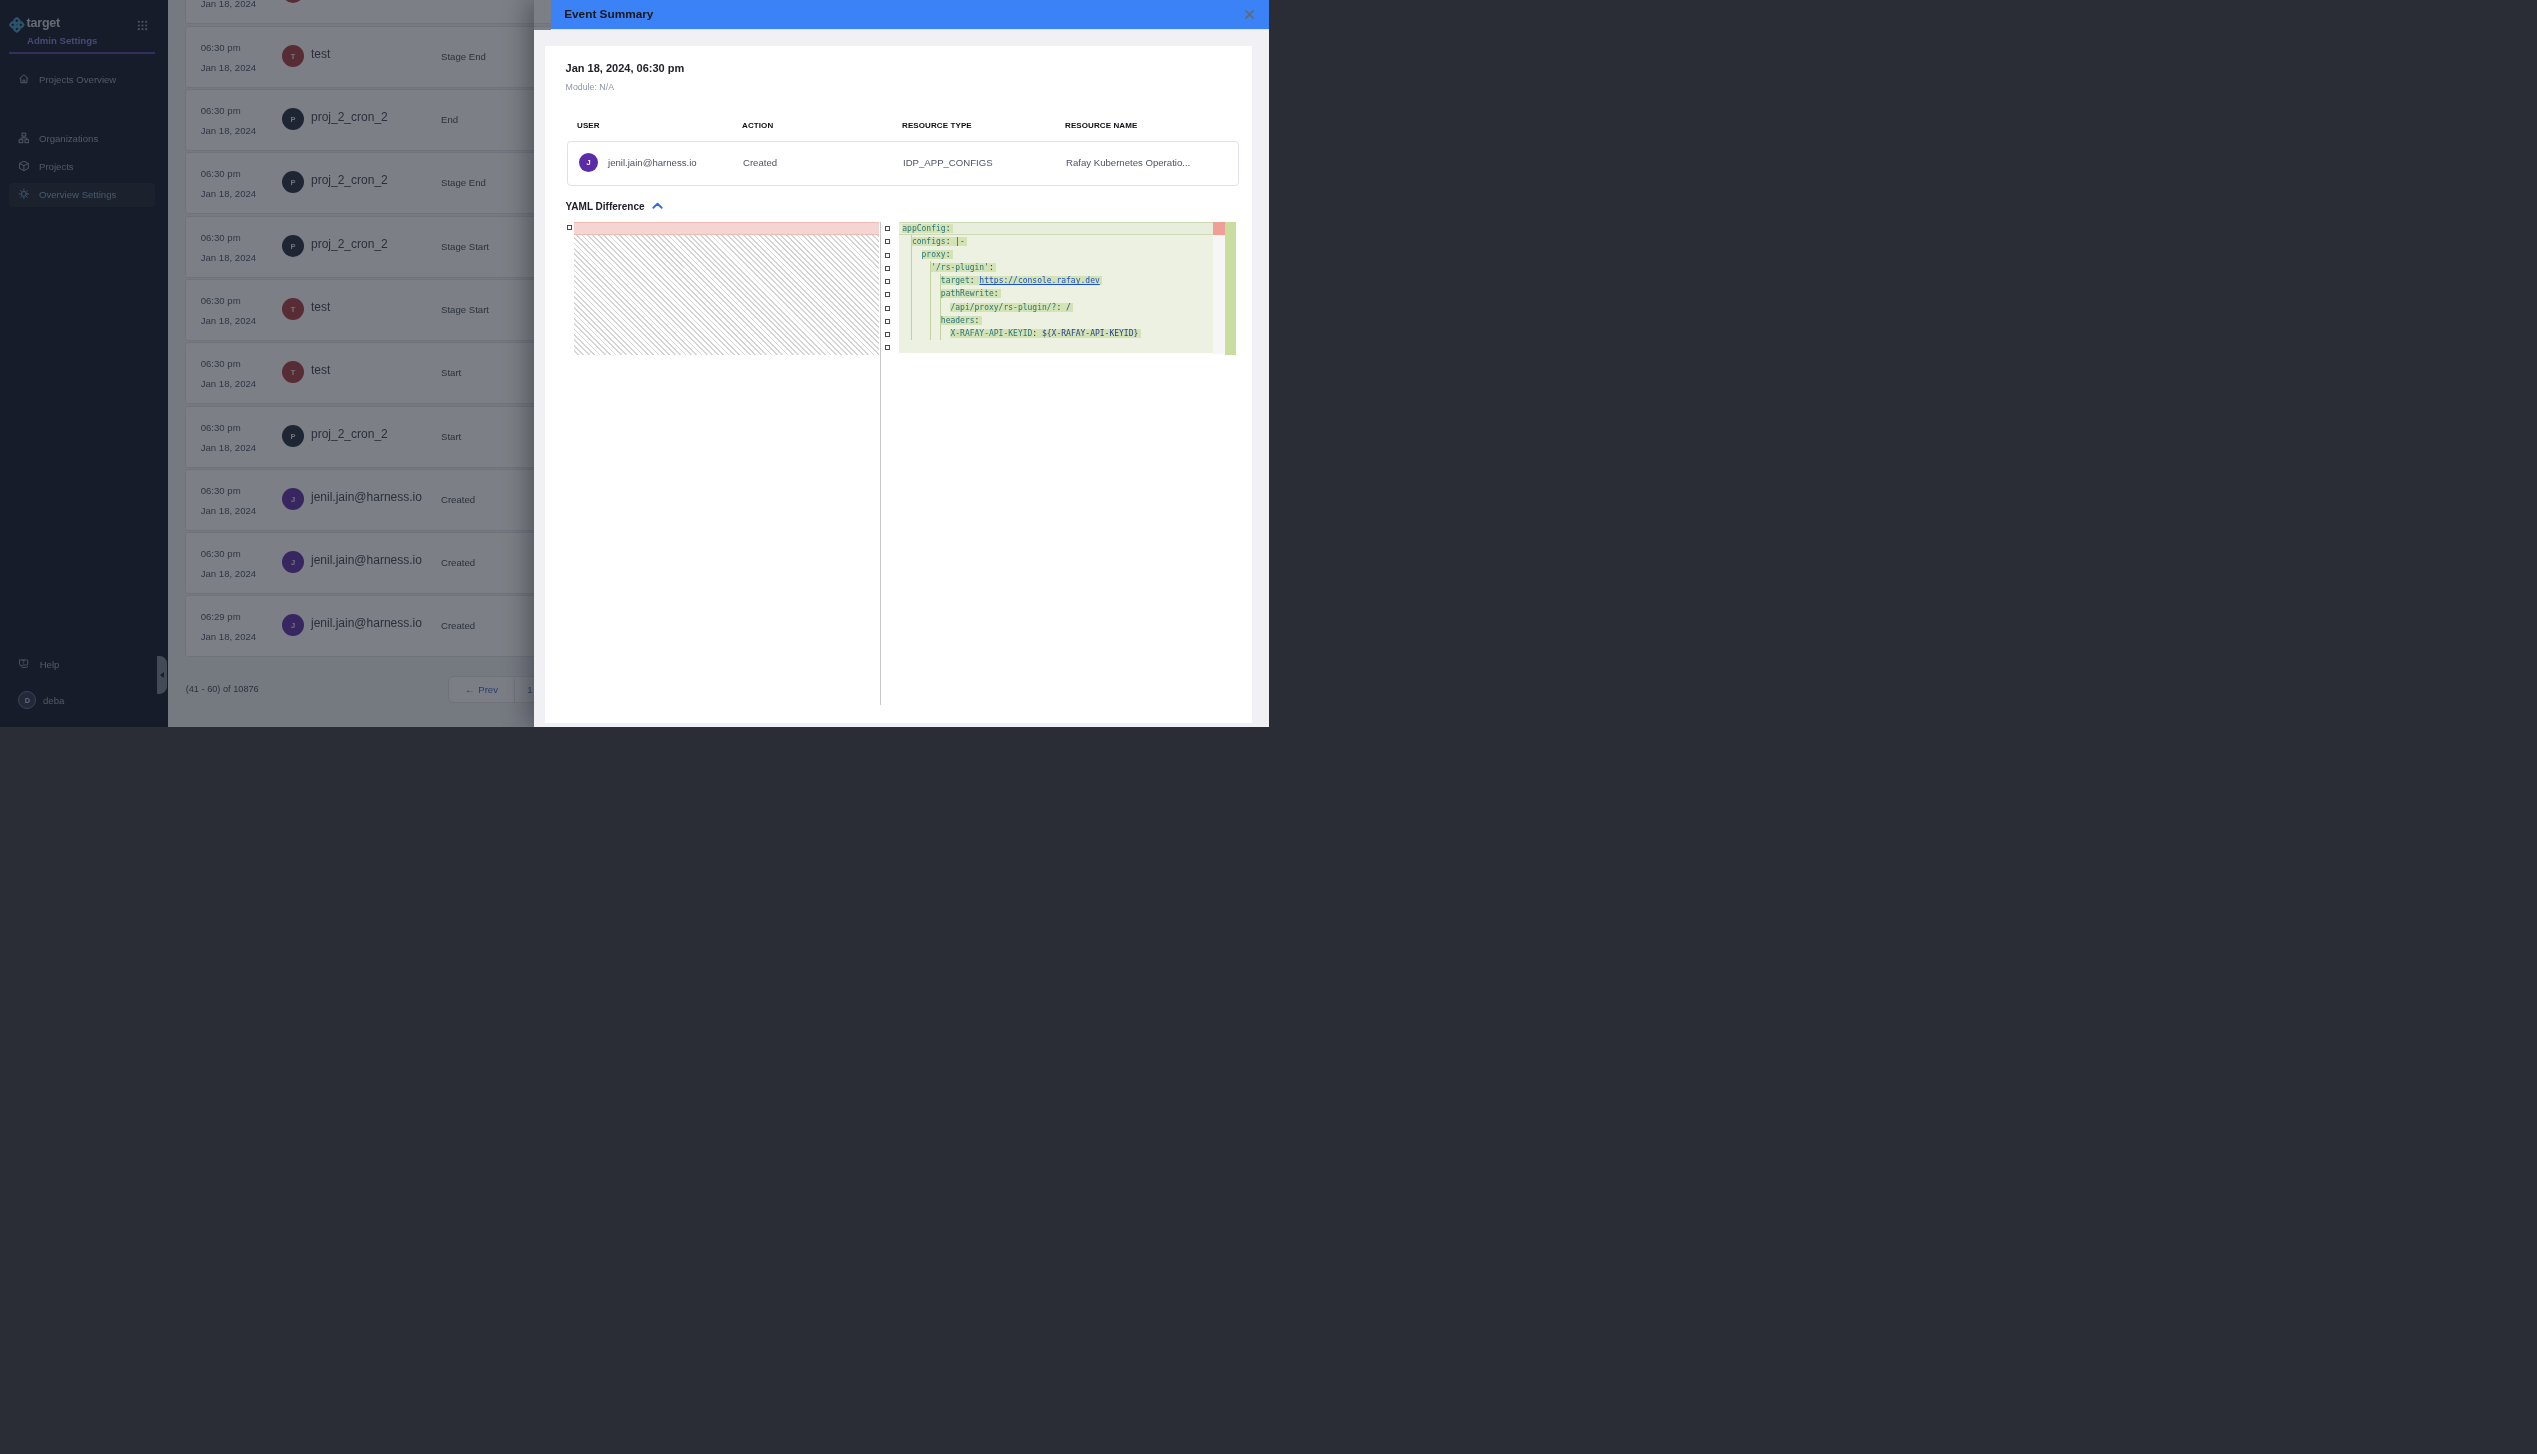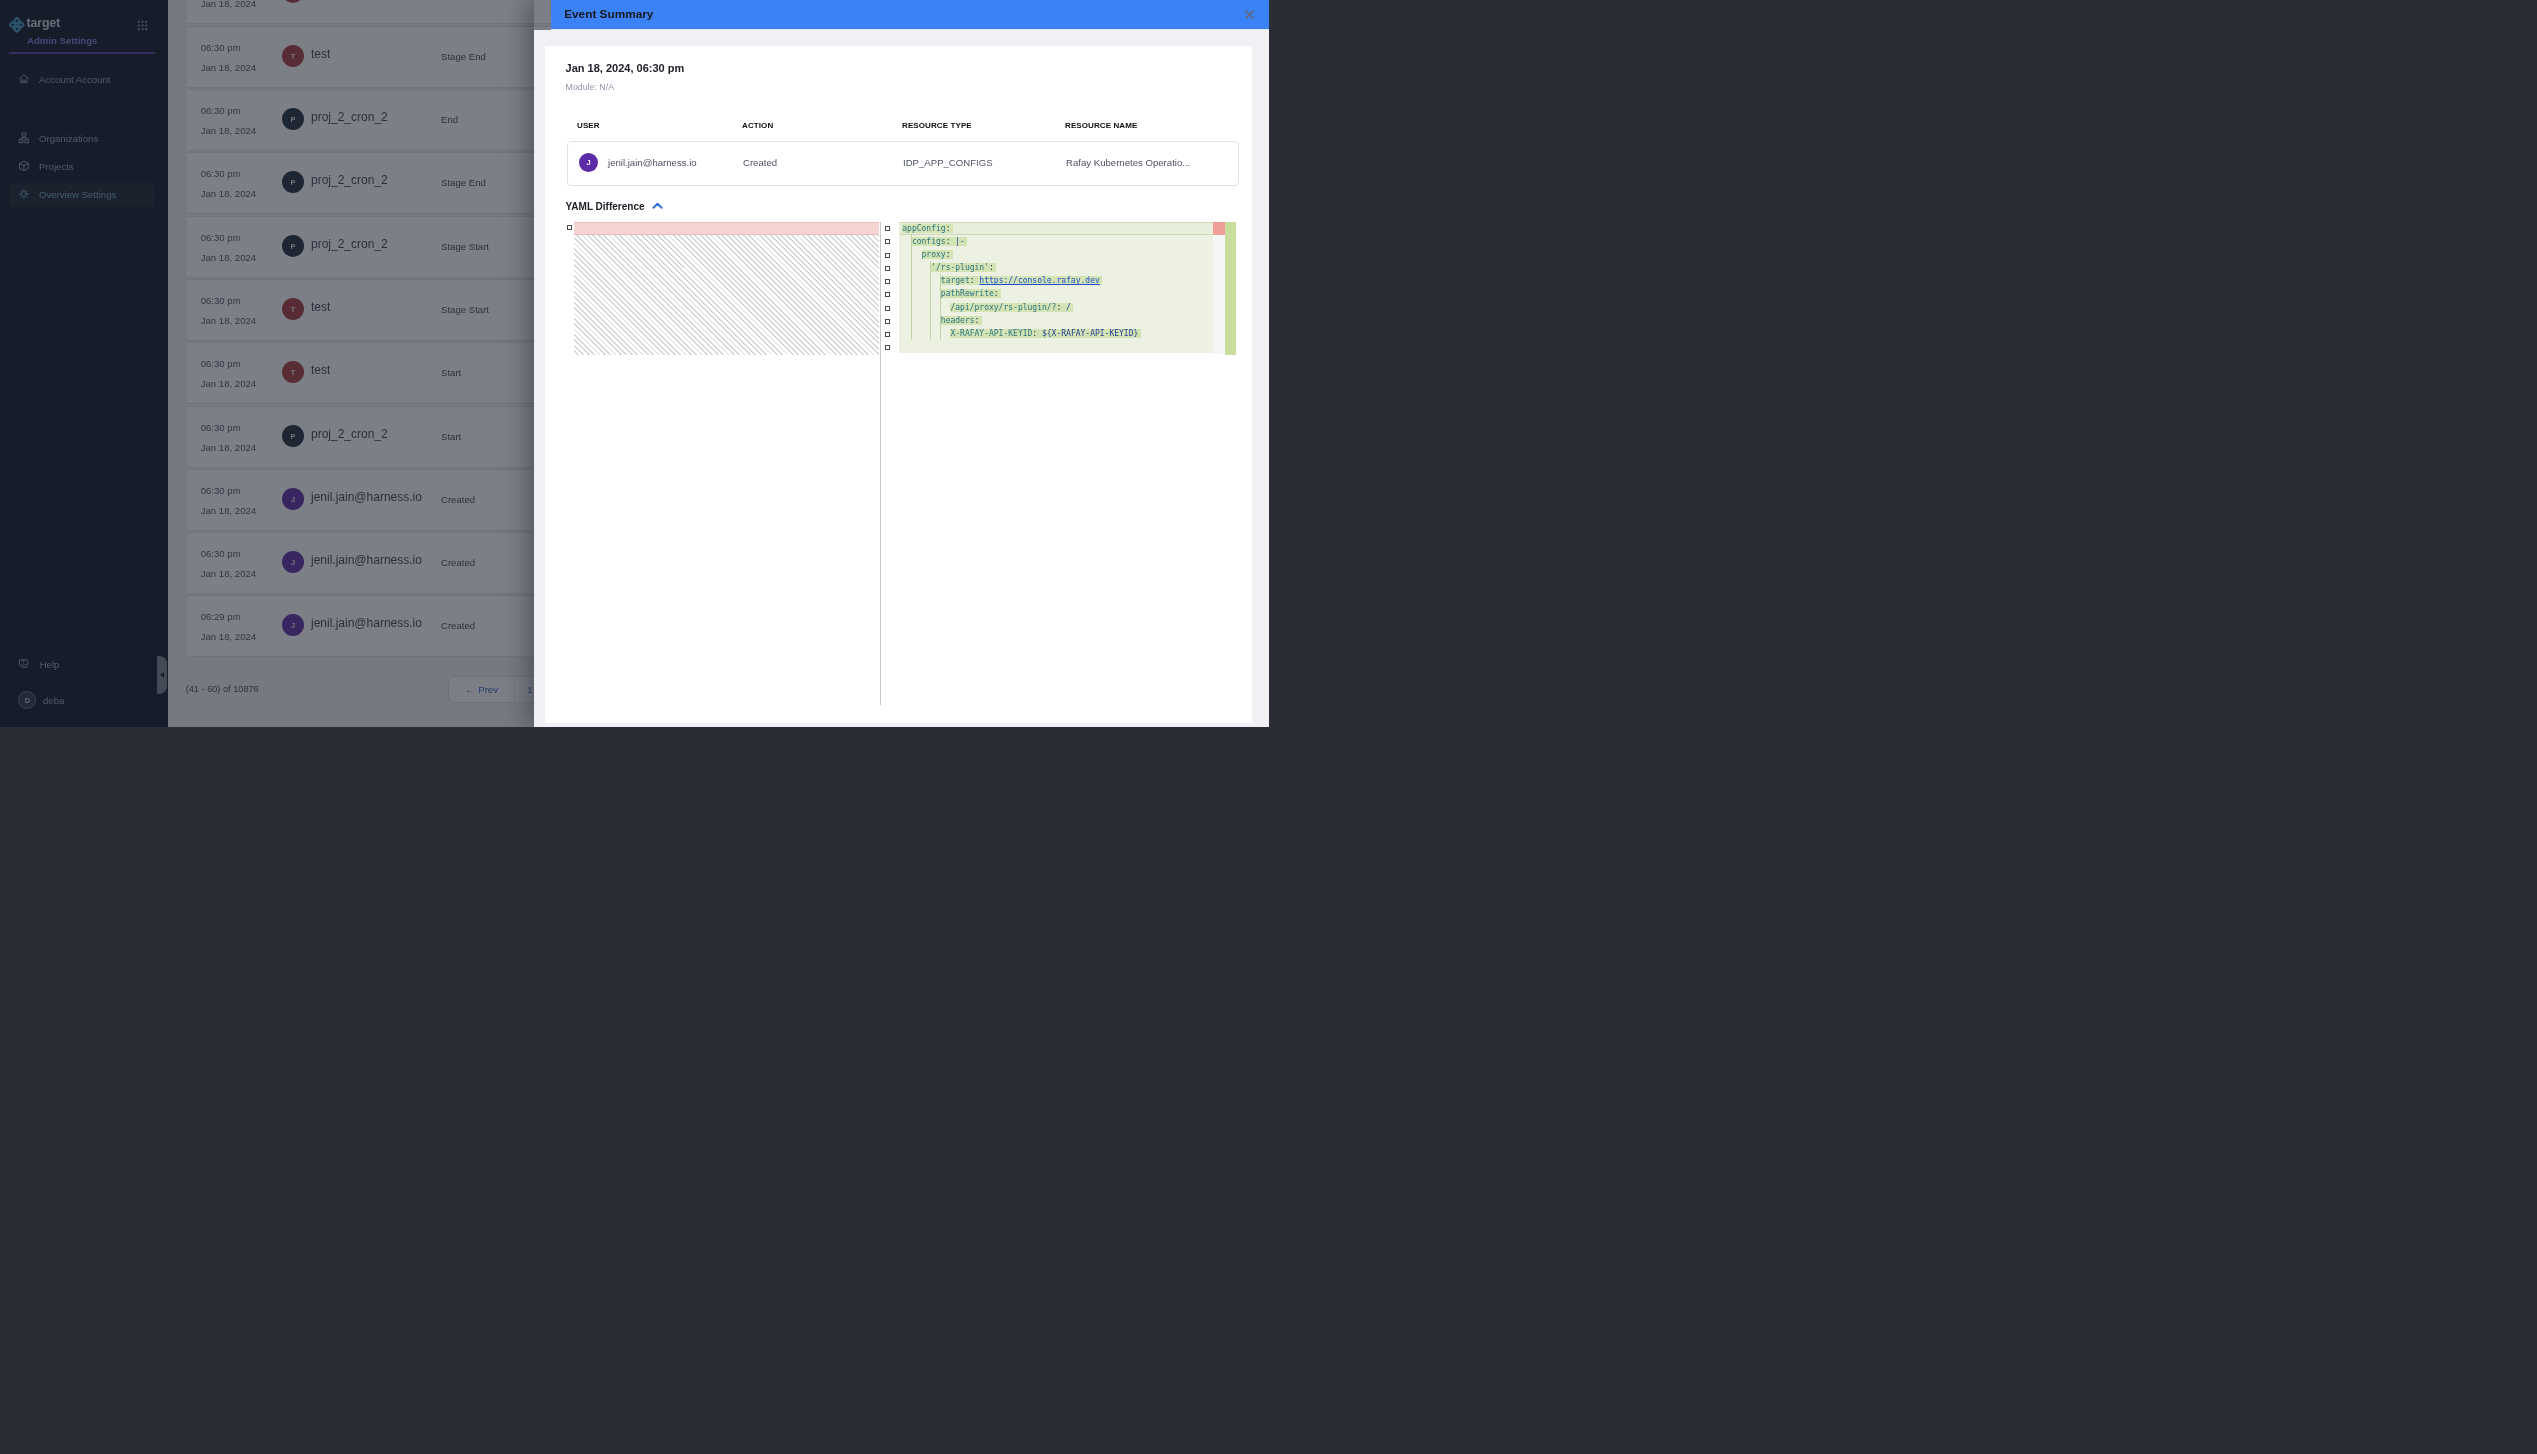--- a/index.html
+++ b/index.html
@@ -123,21 +123,21 @@
     <div class="side-divider"></div>
 
     <div class="nav-item" style="top:68px">
       <span>
         <svg width="11.8" height="11.8" viewBox="0 0 16 16" fill="none" stroke="currentColor" stroke-width="1.3" stroke-linejoin="round">
           <path d="M2.2 7.6 L8 2.4 L13.8 7.6"></path>
             <path d="M3.8 6.6 V13.2 H12.2 V6.6"></path>
             <path d="M6.7 13.2 V9.6 H9.3 V13.2"></path>
         </svg>
       </span>
-      <span>Account Account</span>
+      <span>Projects Overview</span>
     </div>
 
     <div class="nav-item" style="top:127px">
       <span>
         <svg width="11.8" height="11.8" viewBox="0 0 16 16" fill="none" stroke="currentColor" stroke-width="1.3">
           <rect x="5.5" y="1.5" width="5" height="4"></rect>
             <rect x="1.5" y="10.5" width="5" height="4"></rect>
           <rect x="9.5" y="10.5" width="5" height="4"></rect>
             <path d="M8 5.5 V8 M4 10.5 V8 H12 V10.5"></path>
         </svg>

